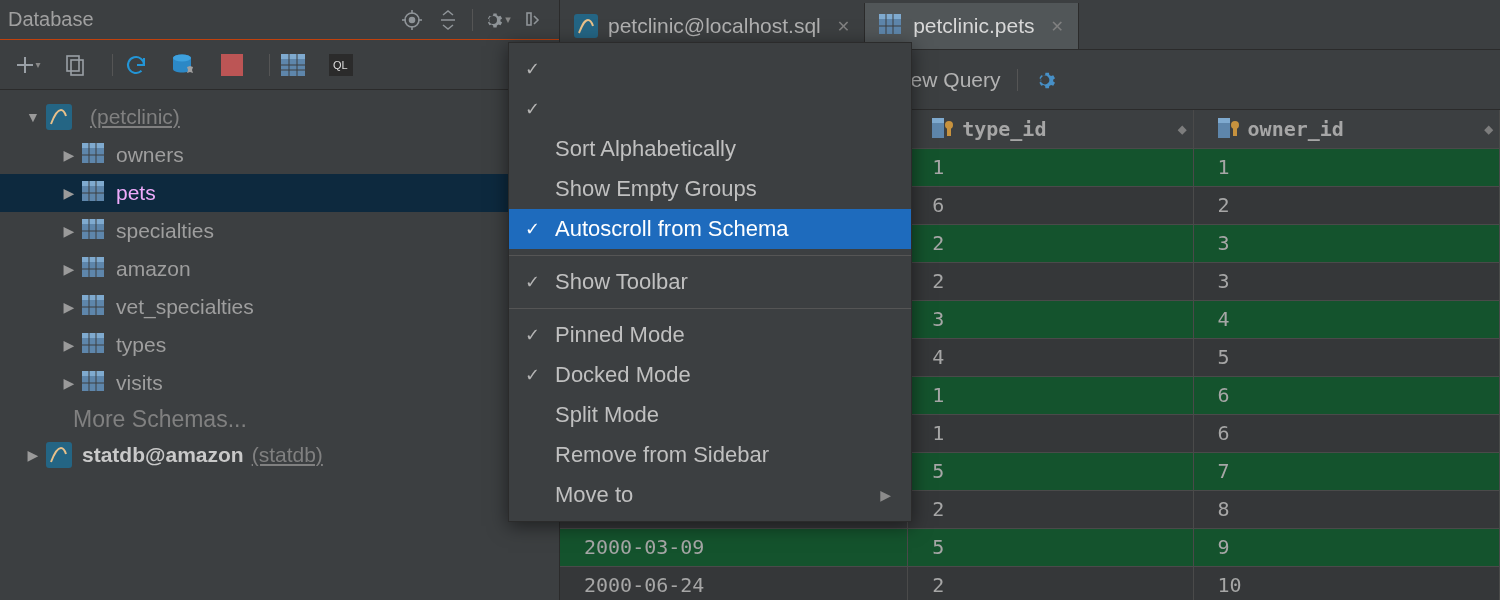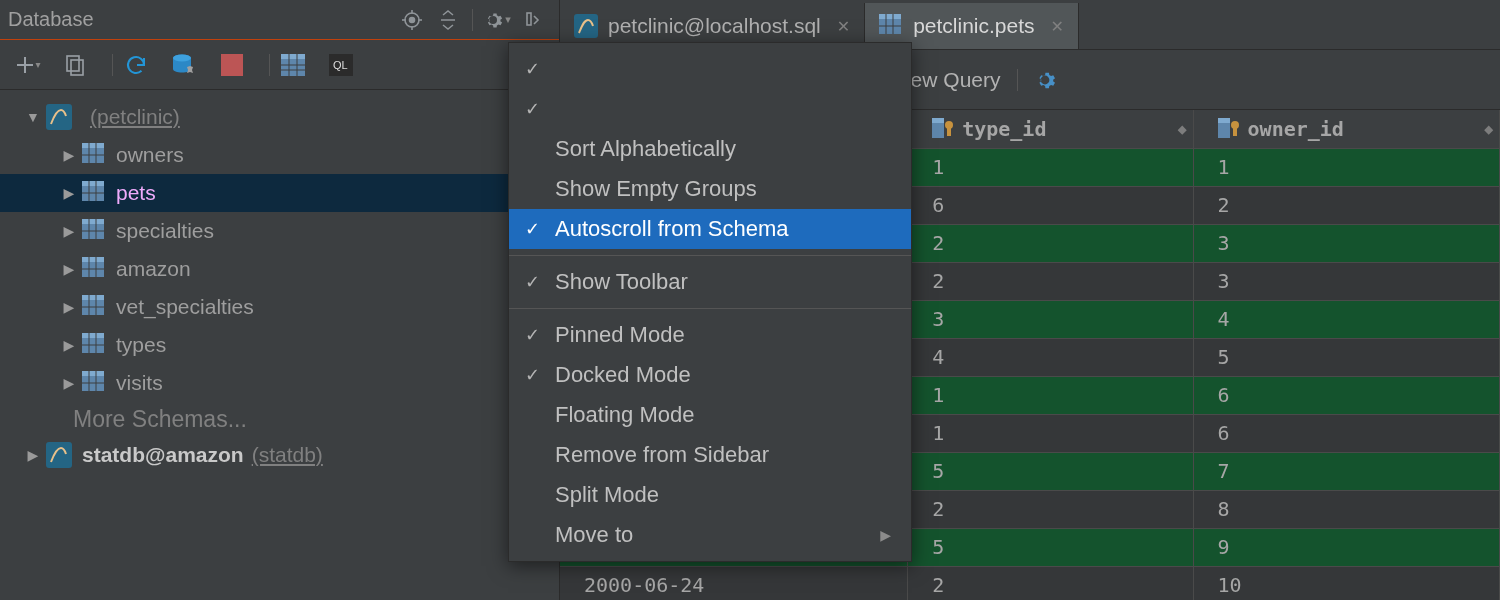--- a/index.html
+++ b/index.html
@@ -492,31 +492,26 @@
        <span>Pinned Mode</span>
 
      </div>
     <div class="menu-item ">
        <span class="chk">✓</span>
        <span>Docked Mode</span>
 
      </div>
     <div class="menu-item ">
        <span class="chk"></span>
-       <span>Floating Mode</span>
+       <span>Split Mode</span>
 
      </div>
     <div class="menu-item ">
        <span class="chk"></span>
        <span>Remove from Sidebar</span>
-
-     </div>
-    <div class="menu-item ">
-       <span class="chk"></span>
-       <span>Split Mode</span>
 
      </div>
     <div class="menu-item ">
        <span class="chk"></span>
        <span>Move to</span>
        <span class="sub">▶</span>
      </div>
   </div>
 
 </body></html>

